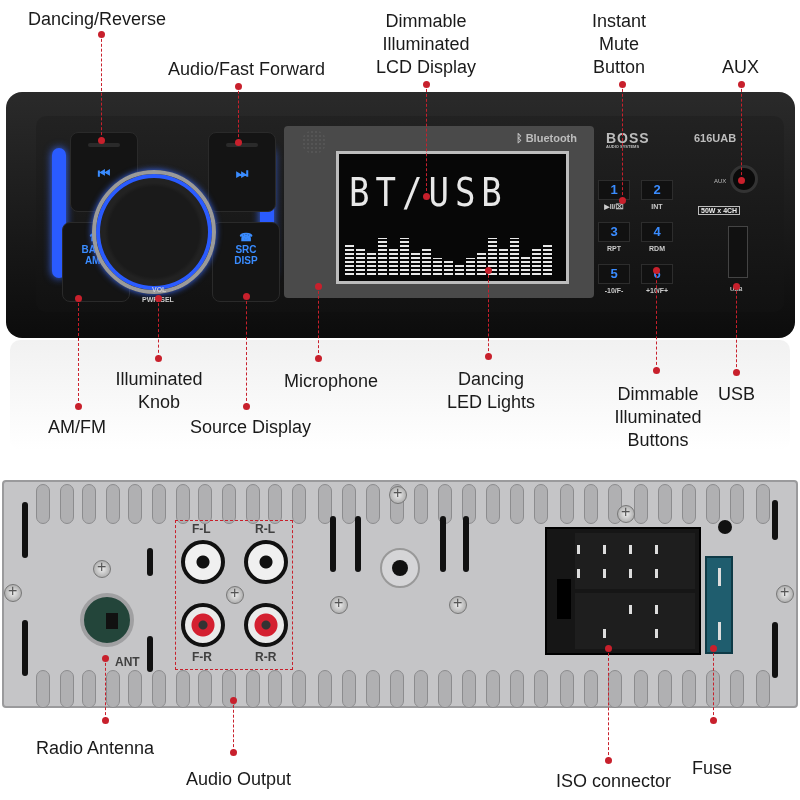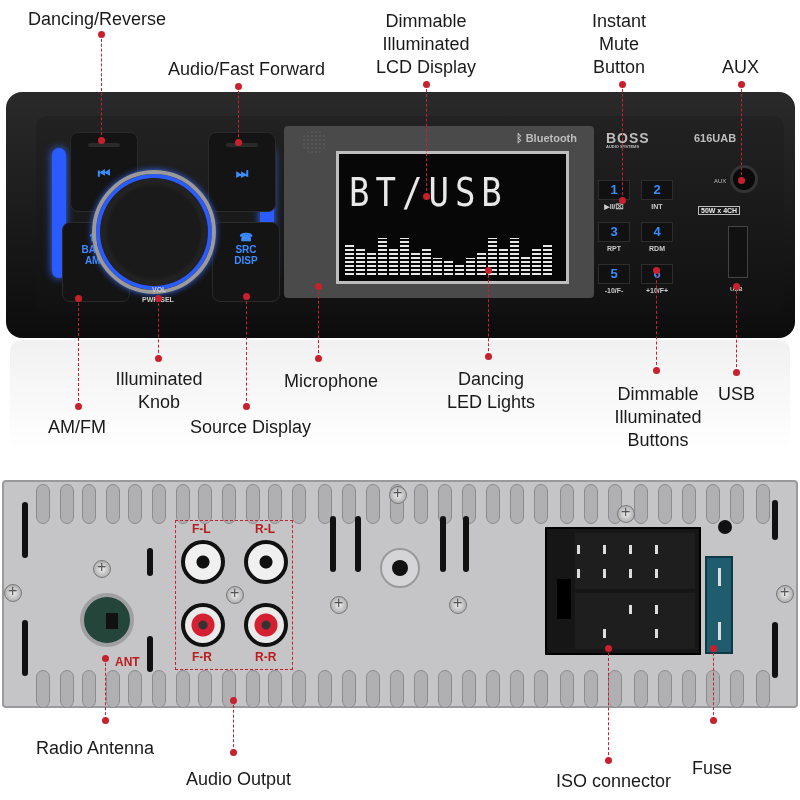--- a/index.html
+++ b/index.html
@@ -27,21 +27,21 @@
   .brand { position: absolute; color: #bdbdbd; font-weight: bold; }
   .aux-jack { position: absolute; left: 730px; top: 165px; width: 28px; height: 28px; border-radius: 50%; background: #0a0a0a; border: 3px solid #333; }
   .usb-port { position: absolute; left: 728px; top: 226px; width: 20px; height: 52px; background: #111; border: 1px solid #444; }
   
   .back { position: absolute; left: 2px; top: 480px; width: 796px; height: 228px; background: #c5c5c7; border: 2px solid #9a9a9c; border-radius: 4px; }
   .fin { position: absolute; width: 14px; background: #b0b0b2; border: 1px solid #8c8c8e; border-radius: 7px; }
   .slot { position: absolute; width: 6px; background: #111; border-radius: 3px; }
   .screw { position: absolute; width: 18px; height: 18px; border-radius: 50%; background: radial-gradient(#eee, #999); border: 1px solid #777; }
   .screw::after { content: "+"; position: absolute; left: 3px; top: -3px; font-size: 16px; color: #555; }
   .ant { position: absolute; left: 80px; top: 593px; width: 54px; height: 54px; border-radius: 50%; background: #23453a; border: 4px solid #a0a0a2; }
-  .ant-lbl, .rca-lbl { position: absolute; color: #b91c1c; font-size: 12px; font-weight: bold; }
+  .ant-lbl, .rca-lbl { position: absolute; color: #404040; font-size: 12px; font-weight: bold; }
   .audio-box { position: absolute; left: 175px; top: 520px; width: 118px; height: 150px; border: 1.5px dashed #c8202c; }
   .rca { position: absolute; width: 44px; height: 44px; border-radius: 50%; border: 4px solid #111; }
   .rca.white { background: radial-gradient(#111 6px, #f0f0f0 7px); }
   .rca.red { background: radial-gradient(#333 4px, #d42030 5px, #d42030 11px, #eaeaea 12px); }
   .iso { position: absolute; left: 545px; top: 527px; width: 156px; height: 128px; background: #161616; border: 2px solid #000; }
   .iso-row { position: absolute; left: 28px; width: 120px; height: 56px; background: #1e1e1e; }
   .pin { position: absolute; width: 3px; height: 9px; background: #ddd; }
   .fuse { position: absolute; left: 705px; top: 556px; width: 28px; height: 98px; background: #1f5d6e; border: 2px solid #0e3a46; }
   .fuse-blade { position: absolute; left: 11px; width: 3px; height: 18px; background: #ddd; }
 </style>

